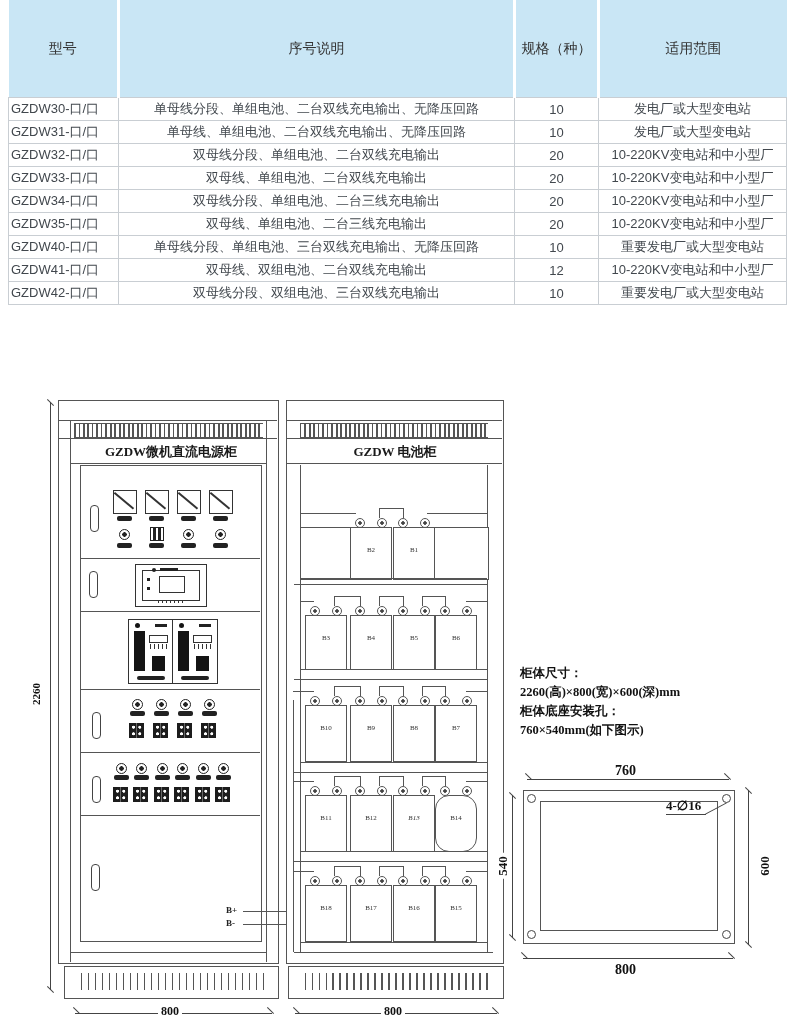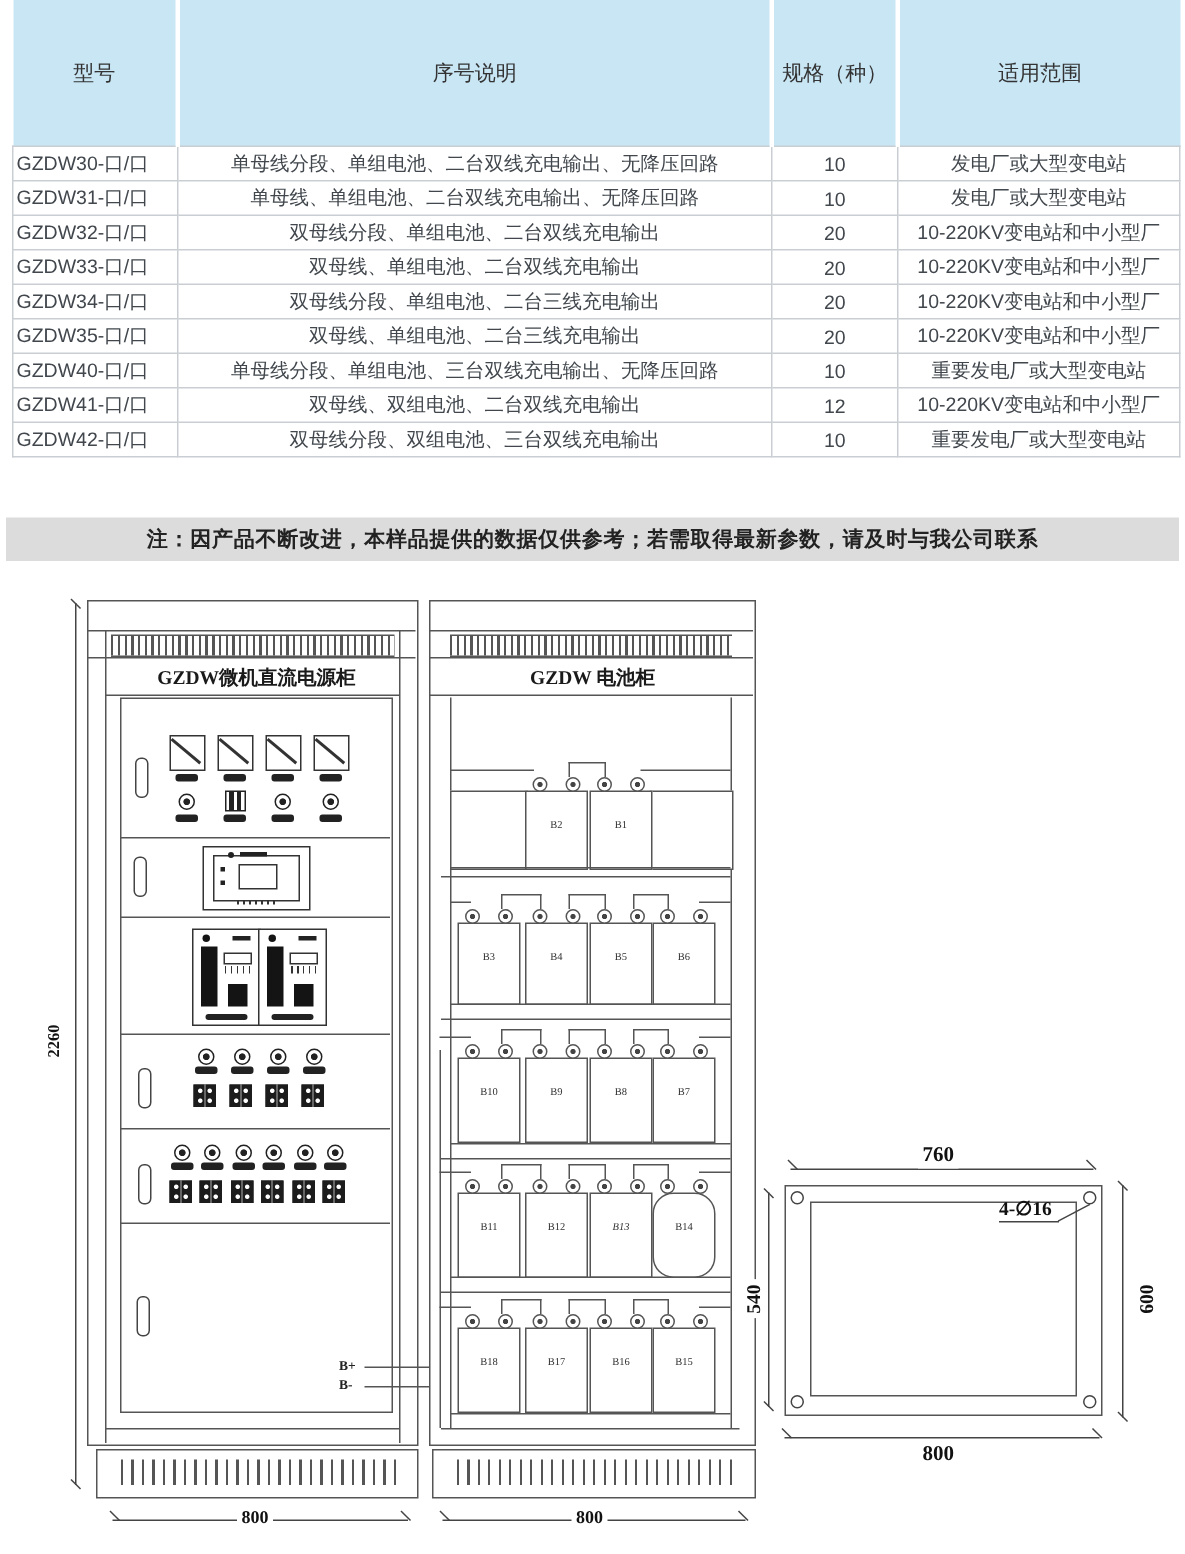--- a/index.html
+++ b/index.html
@@ -169,21 +169,20 @@
         </tr>
       <tr>
           <td class="model">GZDW42-口/口</td>
           <td>双母线分段、双组电池、三台双线充电输出</td>
           <td>10</td>
           <td>重要发电厂或大型变电站</td>
         </tr>
     </tbody>
   </table>
 
-  <div class="note">注：因产品不断改进，本样品提供的数据仅供参考；若需取得最新参数，请及时与我公司联系</div>
 
   <div class="dim-v" style="left:50px;top:402px;height:588px;"></div>
   <div class="dim-label rot" style="left:22px;top:688px;font-size:11px;">2260</div>
 
   <div class="frame" style="left:58px;top:400px;width:219px;height:562px;"></div>
   <div class="vln" style="left:70px;top:420px;height:542px;"></div>
   <div class="vln" style="left:266px;top:420px;height:542px;"></div>
   <div class="hln" style="left:58px;top:420px;width:219px;"></div>
   <div class="grille" style="left:74px;top:423px;width:189px;height:13px;"></div>
   <div class="hln" style="left:58px;top:438px;width:219px;"></div>
@@ -402,20 +401,26 @@
       <span>B15</span>
     </div>
   <div class="hln" style="left:300px;top:942px;width:187px;"></div>
   <div class="hln" style="left:294px;top:952px;width:199px;"></div>
 
   <div class="frame" style="left:288px;top:966px;width:214px;height:31px;"></div>
   <div class="bgrille" style="left:302px;top:973px;width:187px;height:17px;"></div>
   <div class="dim-h" style="left:295px;top:1013px;width:202px;"></div>
   <div class="dim-label" style="left:381px;top:1004px;">800</div>
 
+  <div class="spec-text">
+    <div>柜体尺寸：</div>
+    <div>2260(高)×800(宽)×600(深)mm</div>
+    <div>柜体底座安装孔：</div>
+    <div>760×540mm(如下图示)</div>
+  </div>
 
   <div class="frame" style="left:523px;top:790px;width:210px;height:152px;"></div>
   <div class="box" style="left:540px;top:801px;width:176px;height:128px;"></div>
   <div class="hole" style="left:527px;top:794px;"></div>
   <div class="hole" style="left:722px;top:794px;"></div>
   <div class="hole" style="left:527px;top:930px;"></div>
   <div class="hole" style="left:722px;top:930px;"></div>
 
   <div class="dim-h" style="left:527px;top:779px;width:202px;"></div>
   <div class="dim-label" style="left:612px;top:763px;font-size:14px;">760</div>

